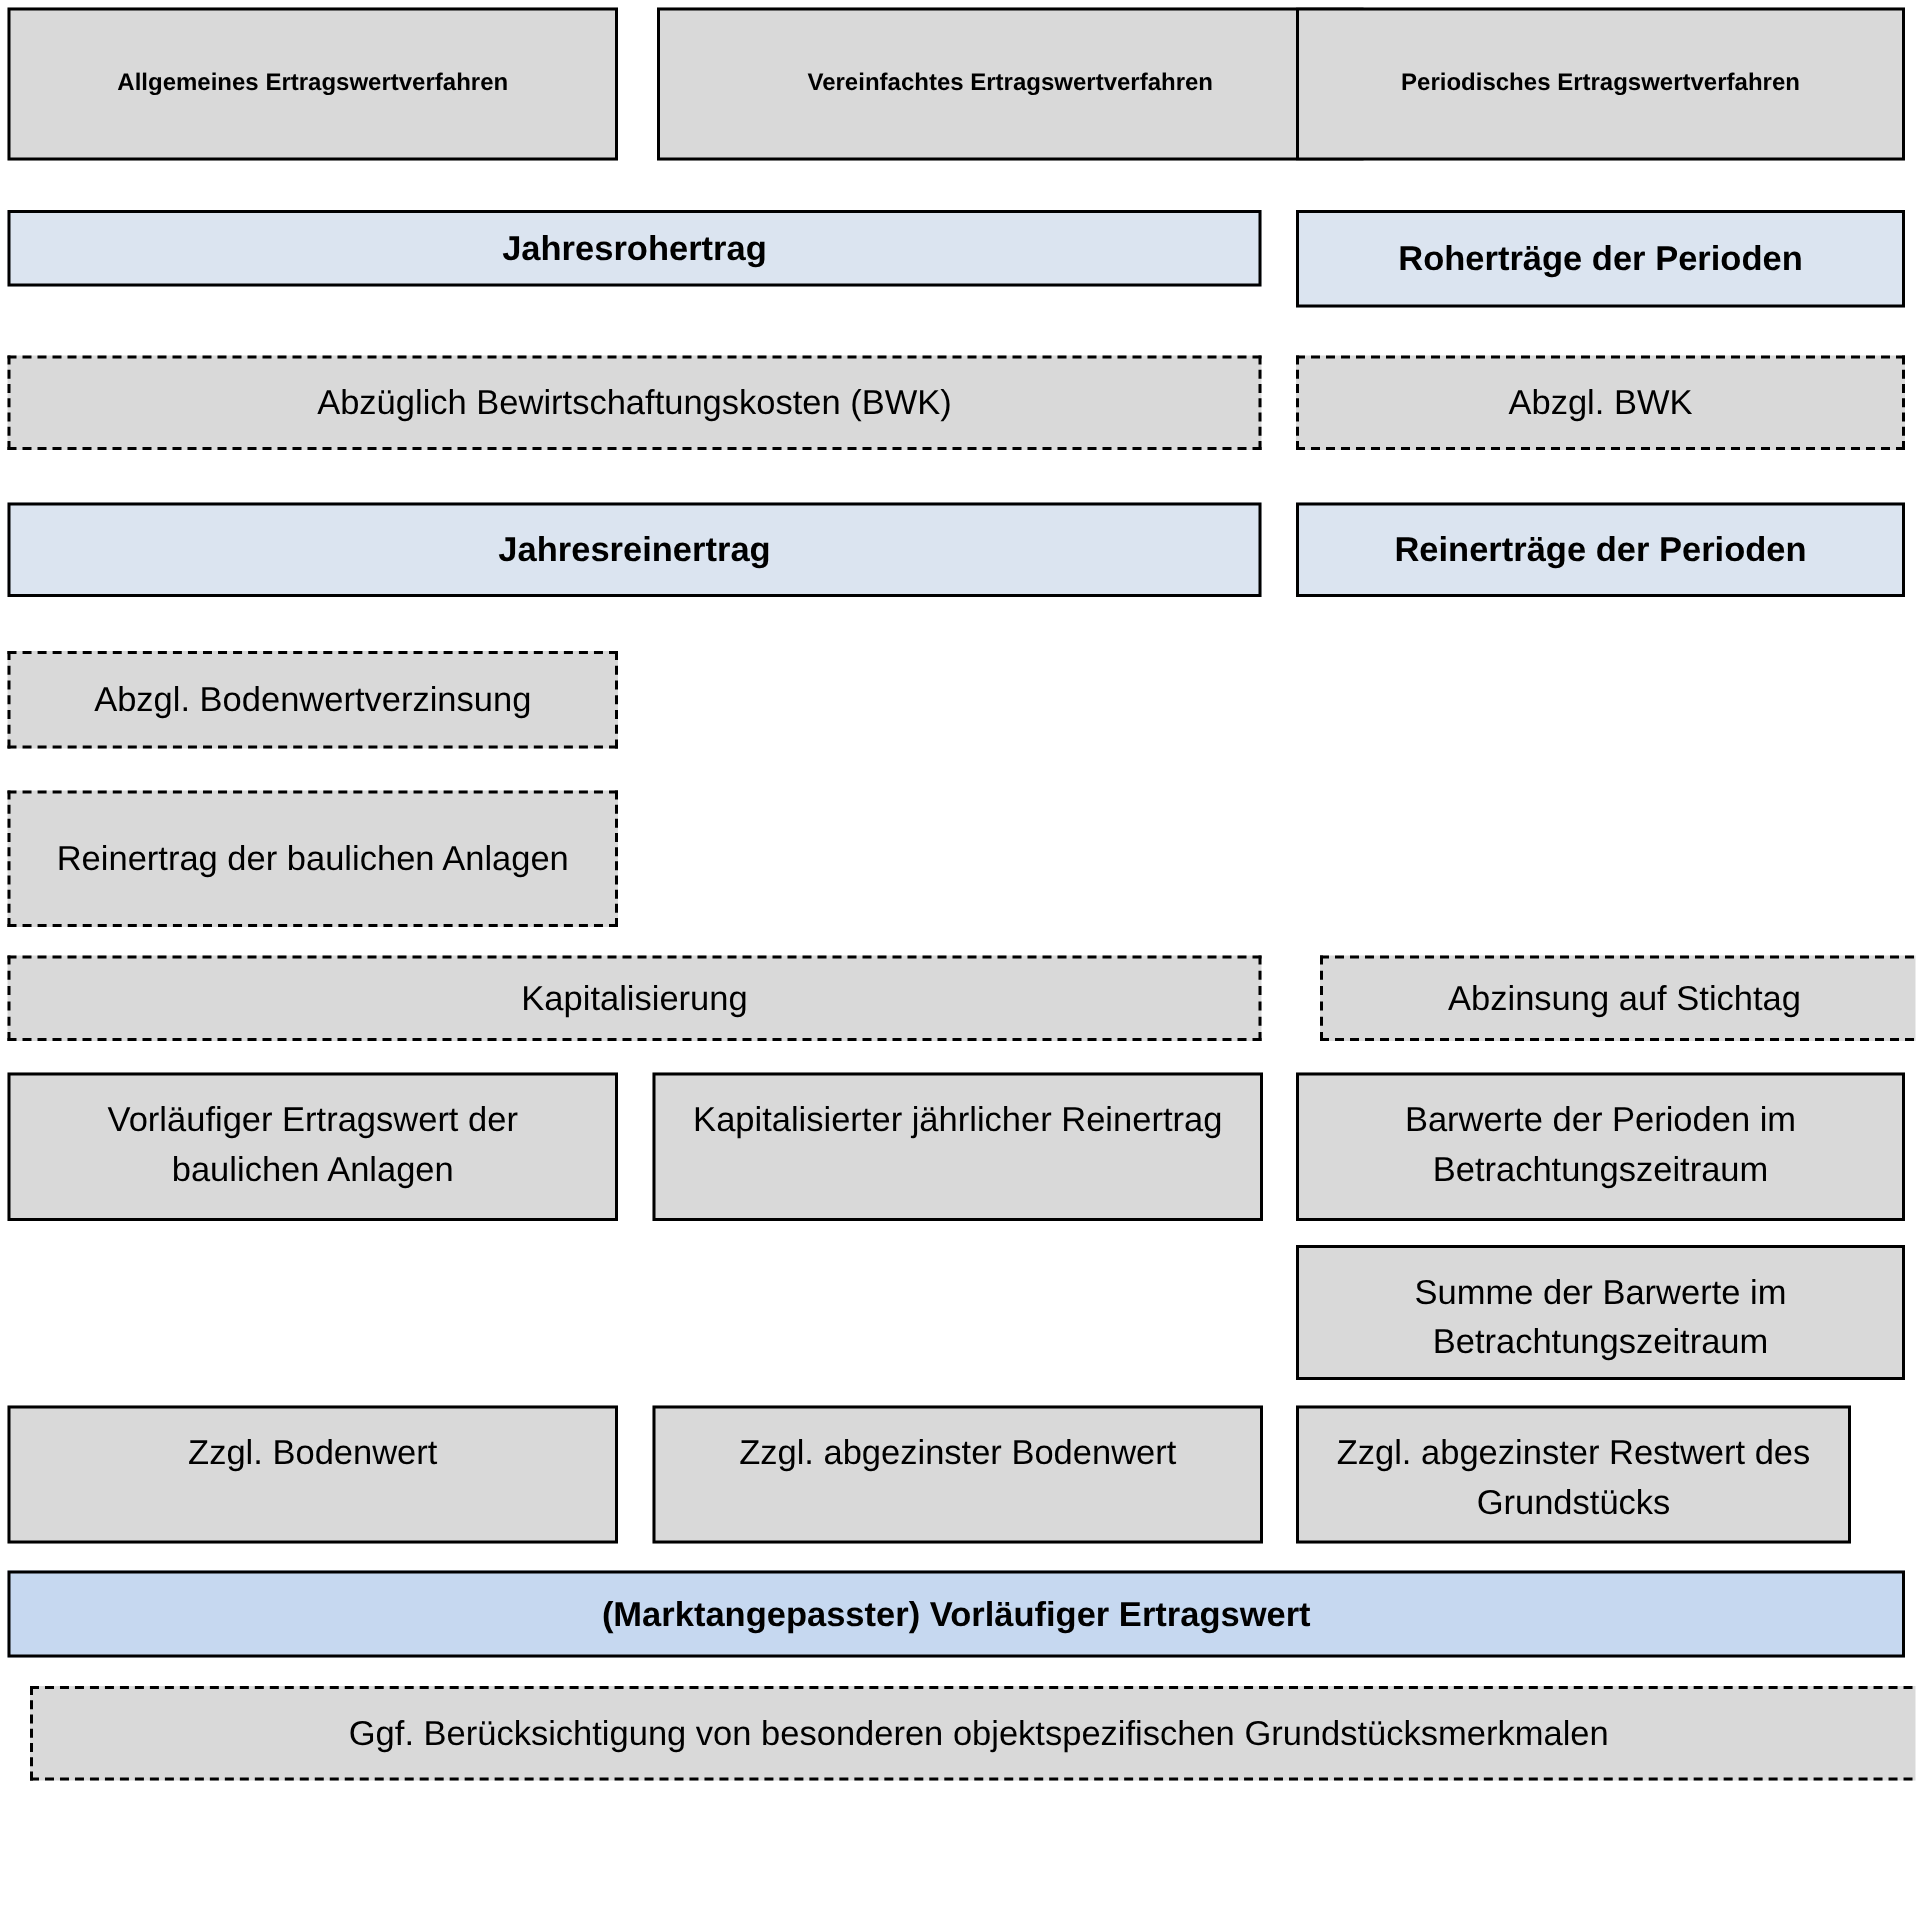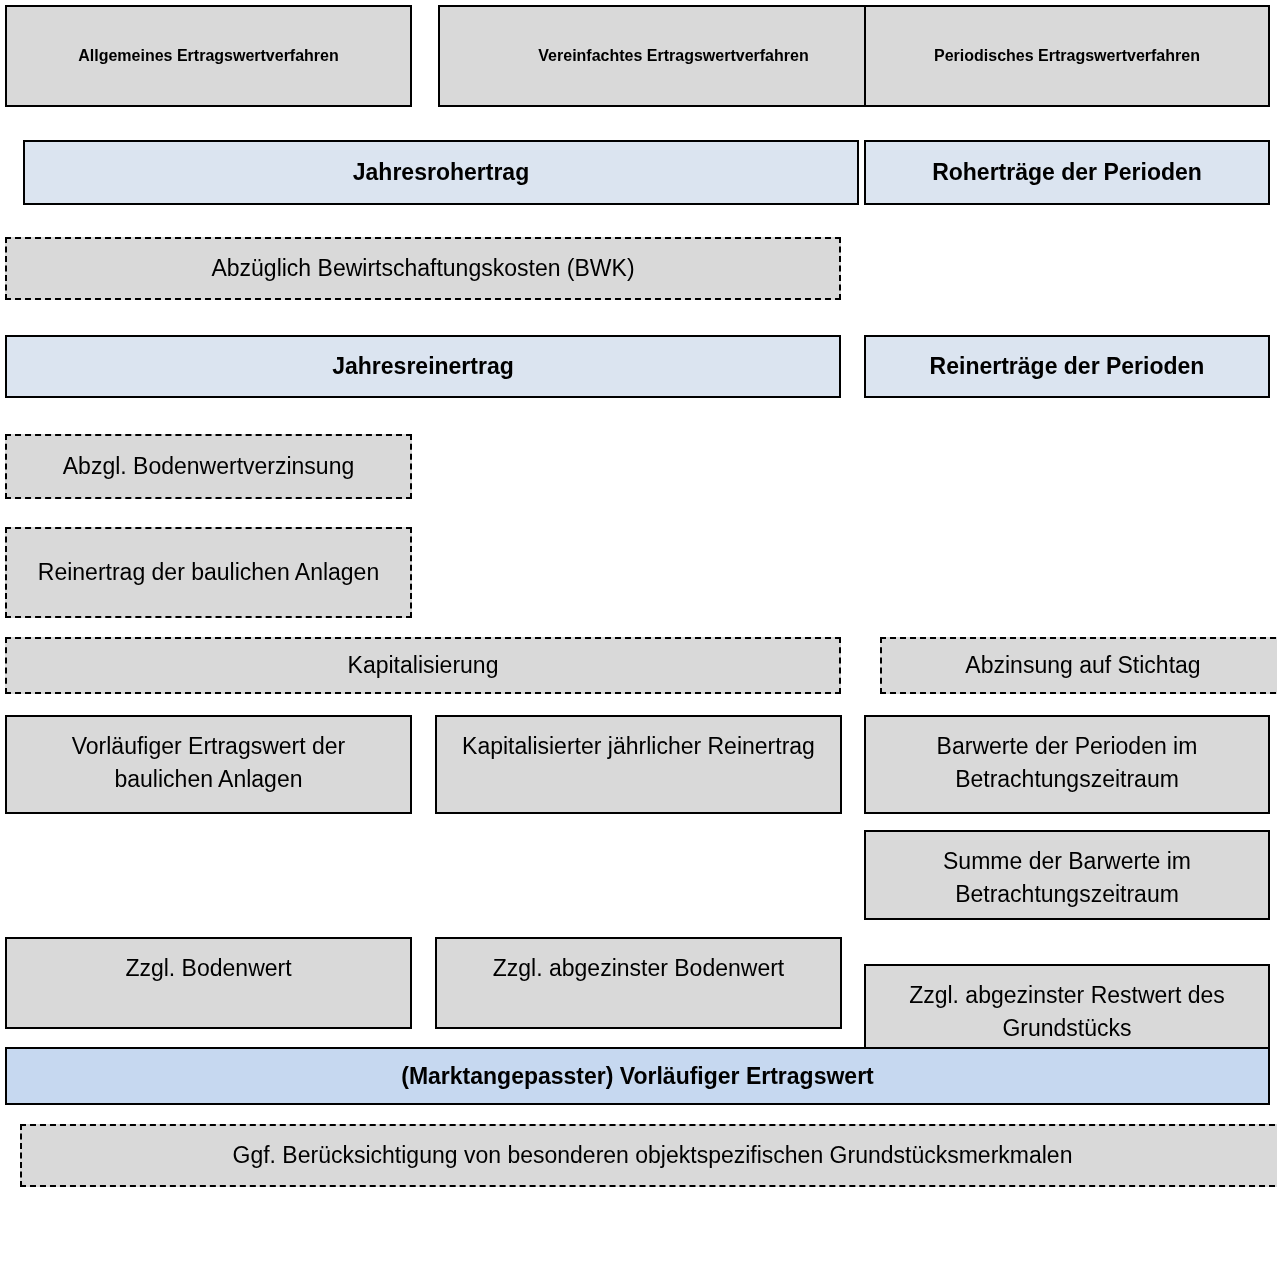--- a/index.html
+++ b/index.html
@@ -38,21 +38,21 @@
     align-items: flex-start;
     padding-top: 13px;
   }
   .box.hdr { font-size: 16px; }
 
   
   .b-hdr1 { left: 5px;   top: 5px; width: 407px; height: 102px; }
   .b-hdr2 { left: 410px; top: 5px; width: 471px; height: 102px; margin-left: 28px; }
   .b-hdr3 { left: 864px; top: 5px; width: 406px; height: 102px; }
   
-  .b-jrohertrag   { left: 23px;   top: 140px; width: 836px; height: 65px; }
+  .b-jrohertrag   { left: 5px;   top: 140px; width: 836px; height: 51px; }
   .b-rohertraege  { left: 864px; top: 140px; width: 406px; height: 65px; }
   
   .b-abzbwk-long  { left: 5px;   top: 237px; width: 836px; height: 63px; }
   .b-abzbwk-short { left: 864px; top: 237px; width: 406px; height: 63px; }
   
   .b-jreinertrag  { left: 5px;   top: 335px; width: 836px; height: 63px; }
   .b-reinertraege { left: 864px; top: 335px; width: 406px; height: 63px; }
   
   .b-bodenverz    { left: 5px;   top: 434px; width: 407px; height: 65px; }
   .b-reinbaulich  { left: 5px;   top: 527px; width: 407px; height: 91px; }
@@ -61,39 +61,40 @@
   .b-abzinsung    { left: 864px; top: 637px; width: 406px; height: 57px; margin-left: 16px; }
   
   .b-vorlbaulich  { left: 5px;   top: 715px; width: 407px; height: 99px; }
   .b-kapreinertrag{ left: 435px; top: 715px; width: 407px; height: 99px; }
   .b-barwerte     { left: 864px; top: 715px; width: 406px; height: 99px; }
   
   .b-summe        { left: 864px; top: 830px; width: 406px; height: 90px; }
   
   .b-zbodenwert   { left: 5px;   top: 937px; width: 407px; height: 92px; }
   .b-zabgezboden  { left: 435px; top: 937px; width: 407px; height: 92px; }
-  .b-zabgezrest   { left: 864px; top: 937px; width: 406px; height: 92px; margin-top: 27px; }
+  .b-zabgezrest   { left: 864px; top: 937px; width: 370px; height: 92px; }
   
   .b-markt        { left: 5px;   top: 1047px; width: 1265px; height: 58px; }
   .b-ggf          { left: 5px;   top: 1124px; width: 1265px; height: 63px; margin-left: 15px; }
   .b-ertragswert  { left: 5px;   top: 1213px; width: 1265px; height: 60px; }
 </style>
 </head>
 <body>
 
 <div class="canvas">
 
   <div class="box hdr bold b-hdr1">Allgemeines Ertragswertverfahren</div>
   <div class="box hdr bold b-hdr2">Vereinfachtes Ertragswertverfahren</div>
   <div class="box hdr bold b-hdr3">Periodisches Ertragswertverfahren</div>
 
   <div class="box lblue bold b-jrohertrag">Jahresrohertrag</div>
   <div class="box lblue bold b-rohertraege">Roherträge der Perioden</div>
 
   <div class="box dashed b-abzbwk-long">Abzüglich Bewirtschaftungskosten (BWK)</div>
+  <div class="box dashed b-abzbwk-short">Abzgl. BWK</div>
 
   <div class="box lblue bold b-jreinertrag">Jahresreinertrag</div>
   <div class="box lblue bold b-reinertraege">Reinerträge der Perioden</div>
 
   <div class="box dashed b-bodenverz">Abzgl. Bodenwertverzinsung</div>
   <div class="box dashed b-reinbaulich">Reinertrag der baulichen Anlagen</div>
 
   <div class="box dashed b-kapital">Kapitalisierung</div>
   <div class="box dashed b-abzinsung">Abzinsung auf Stichtag</div>
 

